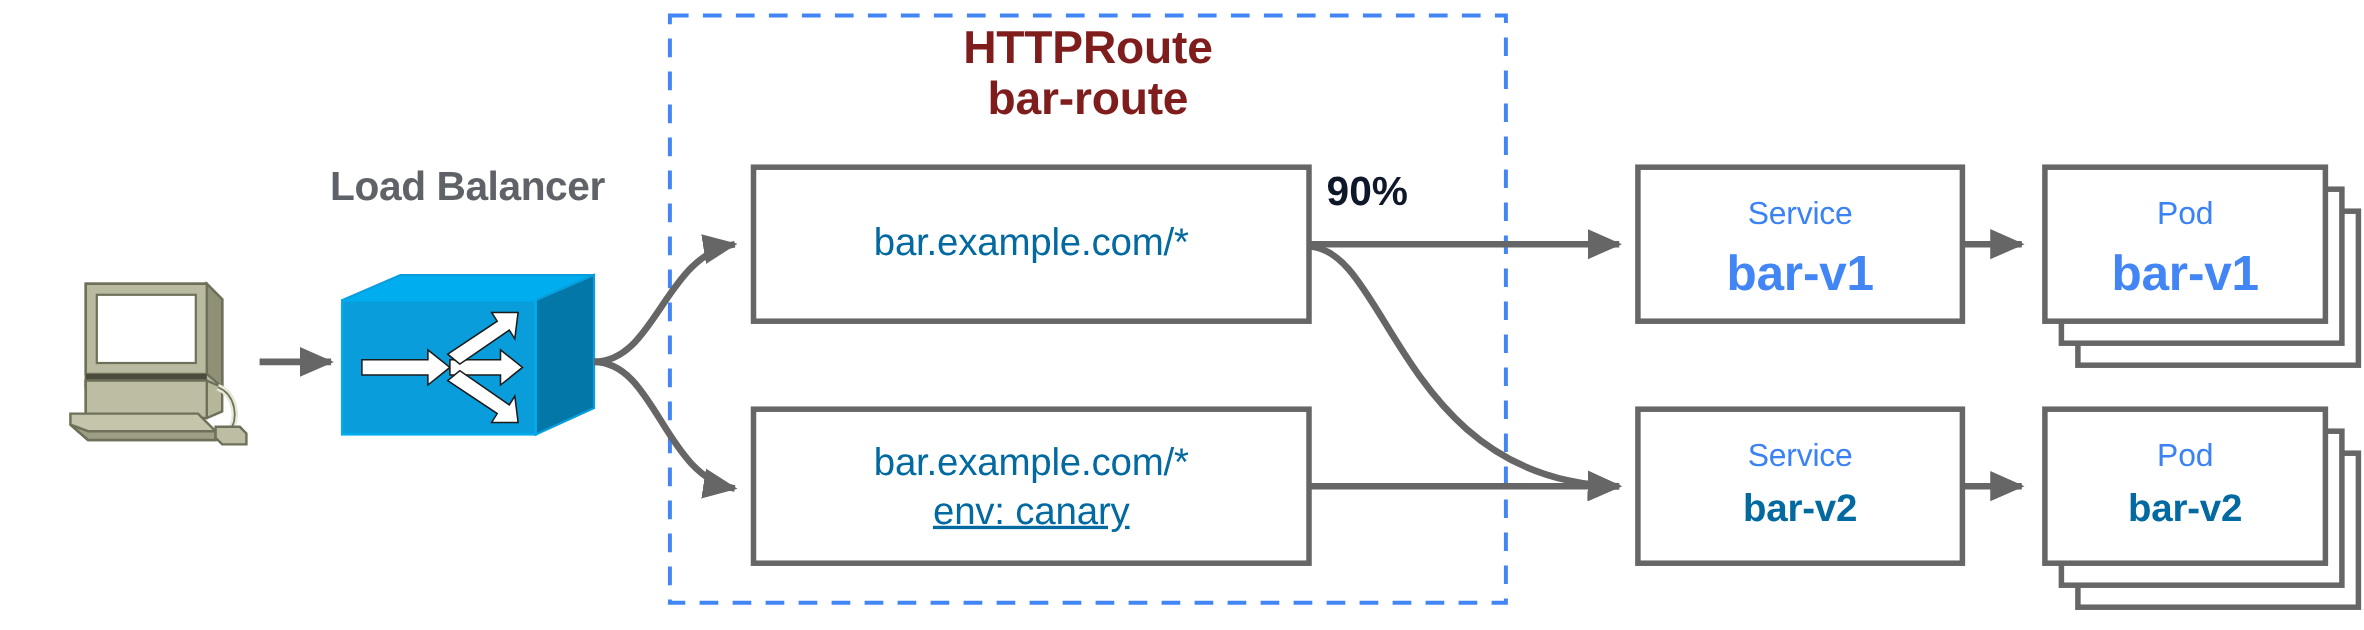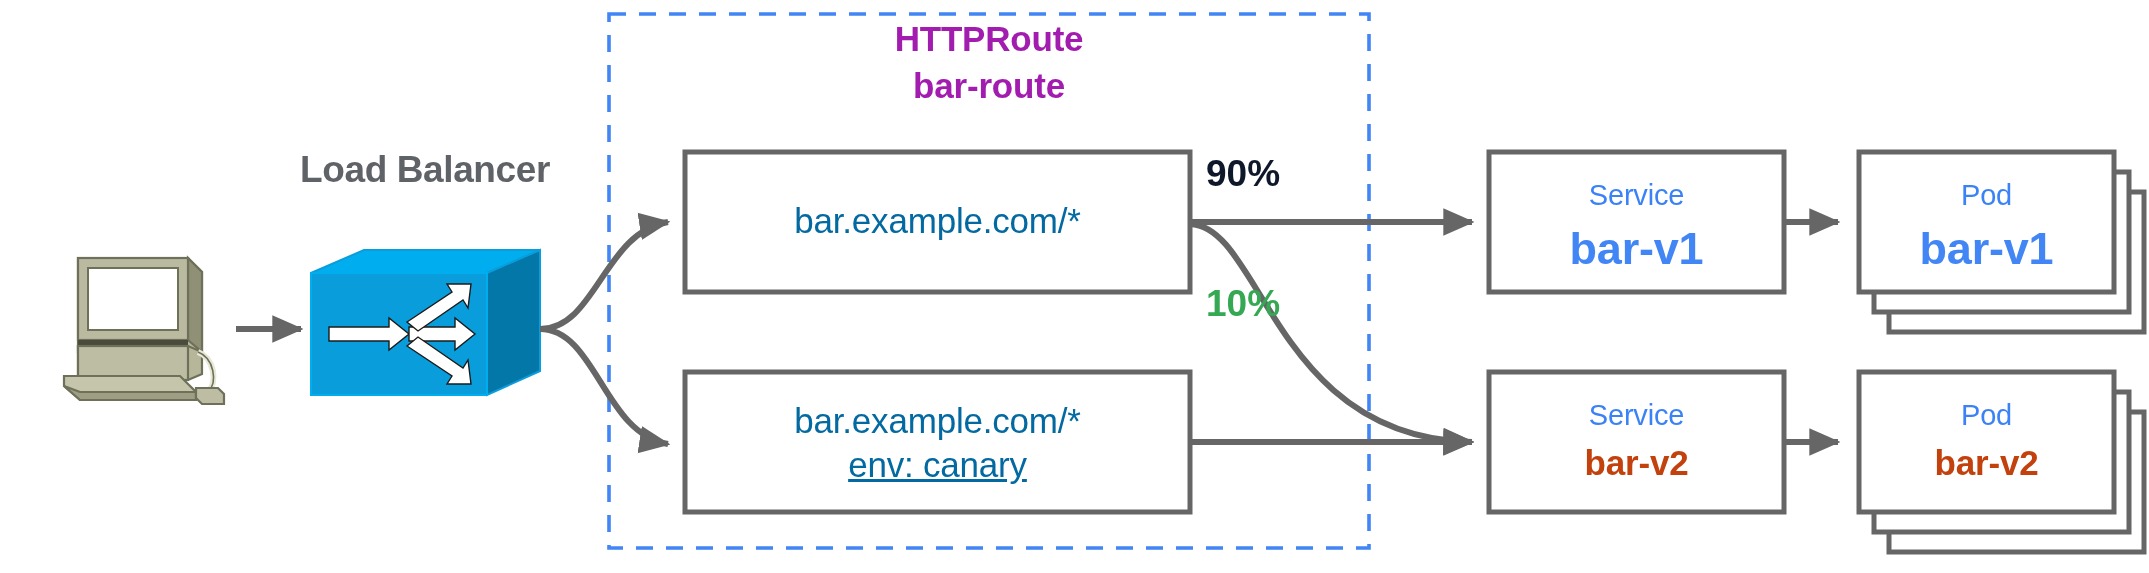--- a/index.html
+++ b/index.html
@@ -47,29 +47,29 @@
     font-size: 29px;
     letter-spacing: -0.2px;
   }
   .box-sub-blue {
     color: #4285f4;
     font-weight: bold;
     font-size: 45px;
     letter-spacing: -0.2px;
   }
   .box-sub-green {
-    color: #c2410c;
+    color: #0369a1;
     font-weight: bold;
     font-size: 35px;
     letter-spacing: -0.2px;
   }
   .route-title {
-    color: #a21caf;
+    color: #7f1d1d;
     font-weight: bold;
-    font-size: 35px;
+    font-size: 42px;
     letter-spacing: -0.2px;
   }
   .pct-blue {
     color: #0f172a;
     font-weight: bold;
     font-size: 37px;
   }
   .pct-green {
     color: #34a853;
     font-weight: bold;
@@ -168,21 +168,20 @@
   <div class="lbl title-gray" style="left:265px; top:148px; width:320px;">Load Balancer</div>
 
   <div class="lbl route-title" style="left:609px; top:65px; width:760px;">bar-route</div>
 
   <div class="lbl route-txt" style="left:685px; top:200px; width:505px;">bar.example.com/*</div>
 
   <div class="lbl route-txt" style="left:685px; top:400px; width:505px;">bar.example.com/*</div>
   <div class="lbl route-txt" style="left:685px; top:444px; width:505px;text-decoration:underline;">env: canary</div>
 
   <div class="lbl pct-blue" style="left:1206px; top:152px; width:140px; text-align:left;">90%</div>
-  <div class="lbl pct-green" style="left:1206px; top:282px; width:140px; text-align:left;">10%</div>
 
   <div class="lbl box-head" style="left:1489px; top:178px; width:295px;">Service</div>
   <div class="lbl box-sub-blue" style="left:1489px; top:222px; width:295px;">bar-v1</div>
 
   <div class="lbl box-head" style="left:1489px; top:398px; width:295px;">Service</div>
   <div class="lbl box-sub-green" style="left:1489px; top:442px; width:295px;">bar-v2</div>
 
   <div class="lbl box-head" style="left:1859px; top:178px; width:255px;">Pod</div>
   <div class="lbl box-sub-blue" style="left:1859px; top:222px; width:255px;">bar-v1</div>
 

